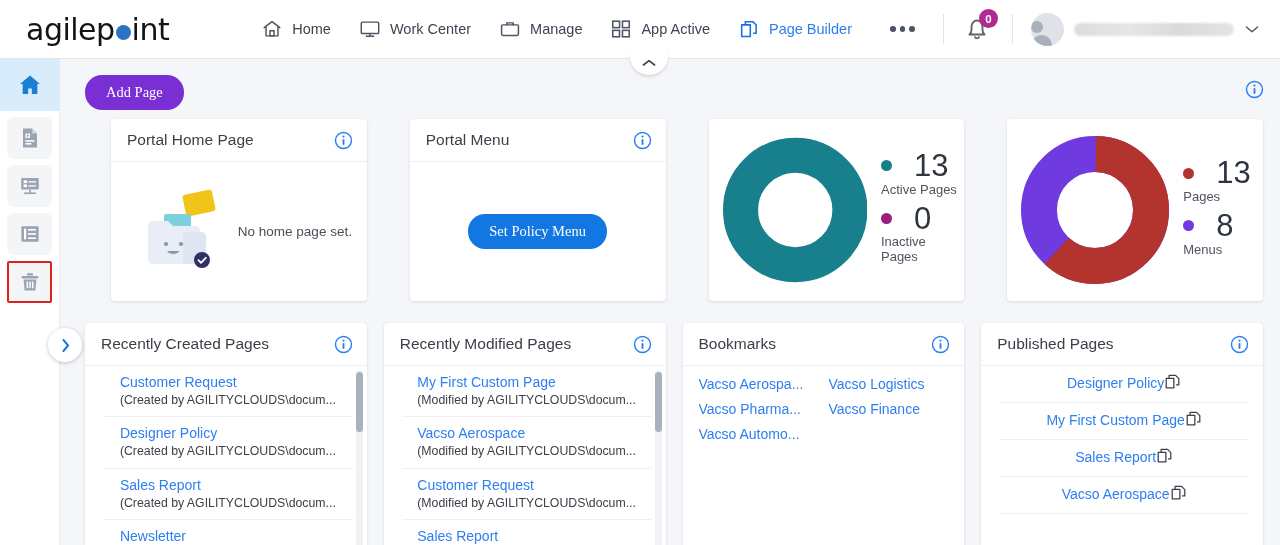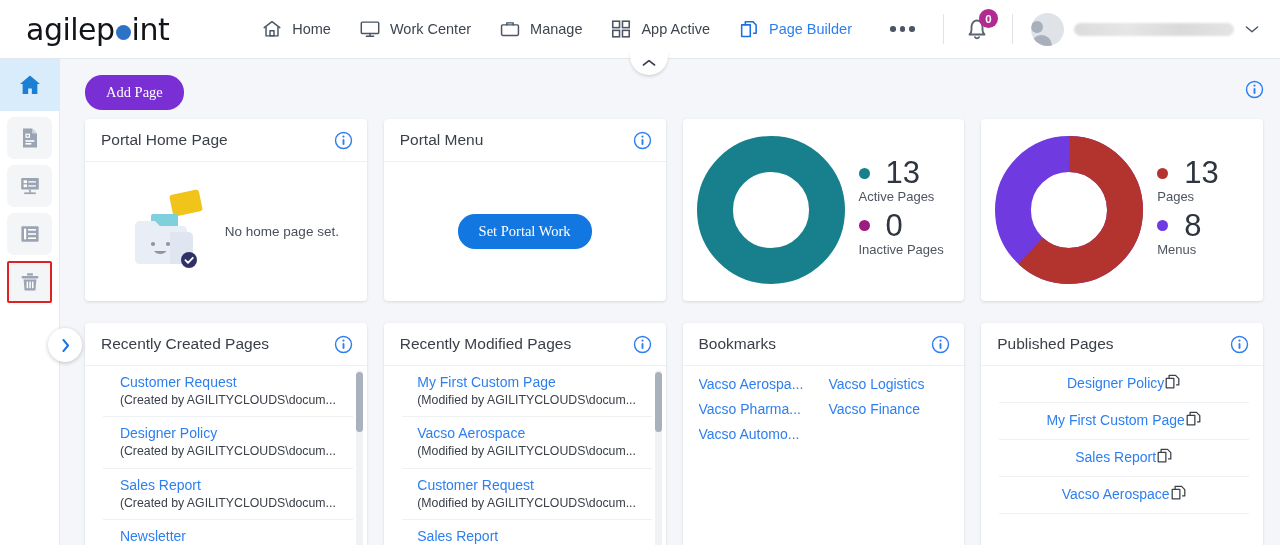--- a/index.html
+++ b/index.html
@@ -100,21 +100,21 @@
   .info-right { position:absolute; right:16px; top:21px; cursor:pointer; }
 
   .grid {
     display:grid; grid-template-columns:repeat(4, 1fr);
     gap:17px; padding:9px 17px 0 25px;
   }
   .card {
     background:#fff; border-radius:4px; box-shadow:0 1px 3px rgba(16,24,40,.12);
     display:flex; flex-direction:column;
   }
-  .card-top { height:182px; }
+  .card-top { height:182px;margin-left:26px; }
   .card-bot { height:226px; overflow:hidden; }
   .card-head {
     height:43px; display:flex; align-items:center; justify-content:space-between;
     padding:0 14px 0 16px; border-bottom:1px solid #eceff3; flex:none;
   }
   .card-title { font-size:15.5px; color:#3a3f48; }
   .card-body { flex:1; position:relative; overflow:hidden; }
 
   
   .info-ic { width:19px; height:19px; cursor:pointer; display:block; }
@@ -125,21 +125,21 @@
     align-items:center; justify-content:center; gap:4px;
   }
   .empty-label { font-size:13.5px; color:#4a5059; }
 
   
   .center-btn { height:100%; display:flex; align-items:center; justify-content:center; }
 
   
   .donut-card { display:flex; align-items:center; height:100%; padding-left:14px; }
   .legend { margin-left:14px; }
-  .lg-row { display:flex; align-items:center; gap:16px; }
+  .lg-row { display:flex; align-items:center; gap:22px; }
   .lg-dot { width:11px; height:11px; border-radius:50%; display:block; }
   .lg-num { font-size:31px; color:#2f3540; line-height:1.02; font-weight:400; }
   .lg-lab { font-size:13px; color:#4e5560; margin:0 0 6px 0; }
 
   
   .list { height:100%; overflow:hidden; position:relative; }
   .list-inner { padding:0 14px 0 18px; }
   .li {
     padding:7px 0 8px 0; border-bottom:1px solid #eef0f3;
     display:flex; align-items:center; justify-content:center;
@@ -381,21 +381,21 @@
           <span>
             <svg class="info-ic" viewBox="0 0 20 20" fill="none">
               <circle cx="10" cy="10" r="8.4" stroke="#2d7ff0" stroke-width="1.5"></circle>
               <circle cx="10" cy="5.9" r="1.15" fill="#2d7ff0"></circle>
               <rect x="9" y="8.4" width="2" height="6.4" rx="1" fill="#2d7ff0"></rect>
             </svg>
           </span>
         </div>
         <div class="card-body">
           <div class="center-btn">
-            <button class="btn blue">Set Portal Work</button>
+            <button class="btn blue">Set Policy Menu</button>
           </div>
         </div>
       </div>
 
       <div class="card card-top">
         <div class="donut-card">
           <svg width="148" height="148" viewBox="0 0 42 42">
             <circle cx="21" cy="21" r="15.9" fill="none" stroke="#17808c" stroke-width="10.2"></circle>
           </svg>
           <div class="legend">

